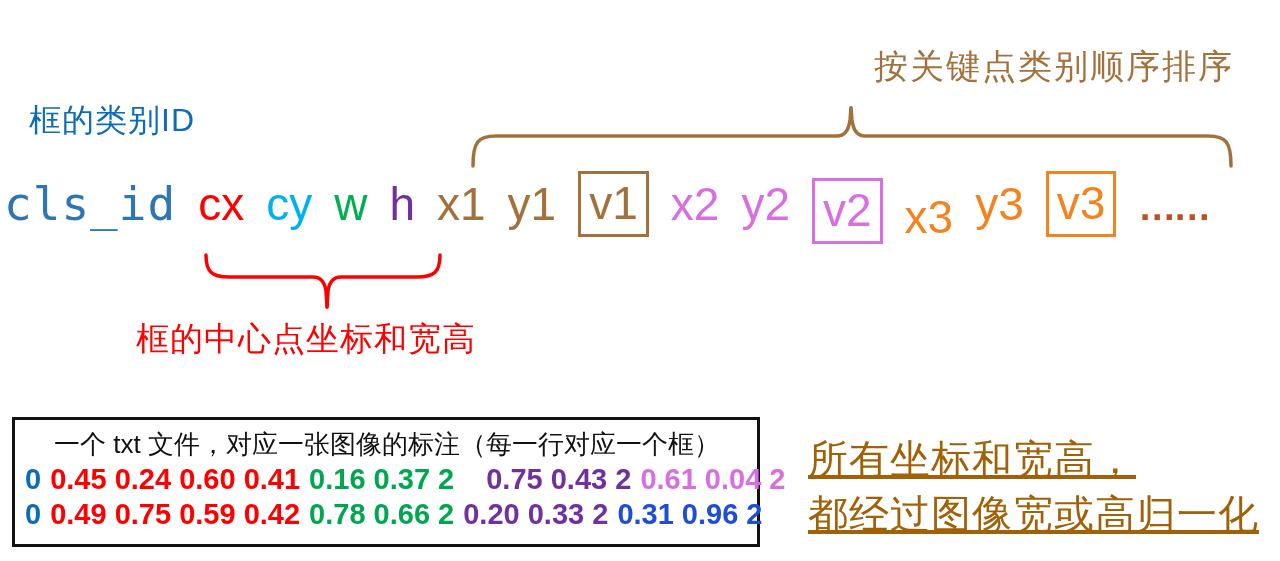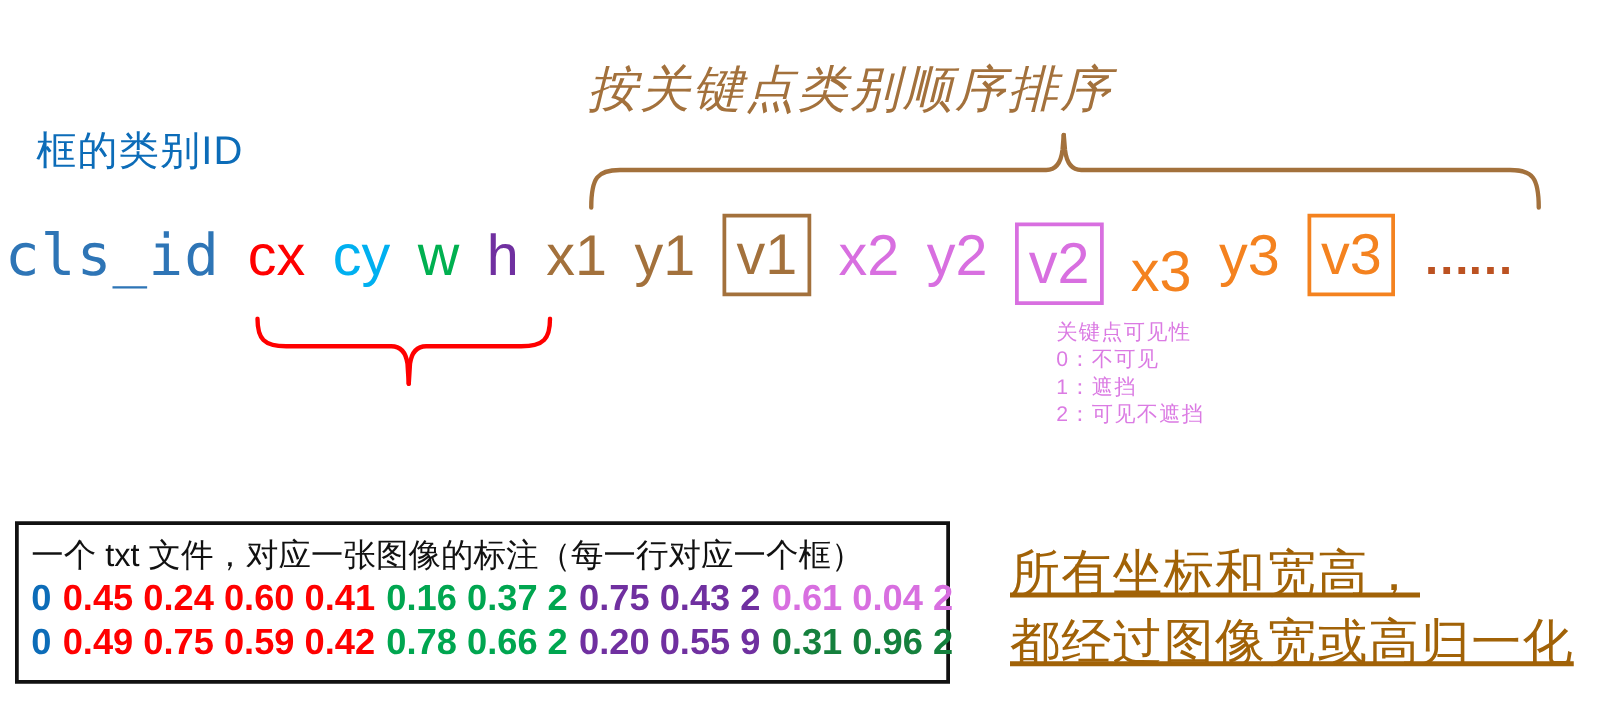--- a/index.html
+++ b/index.html
@@ -1,35 +1,35 @@
 <!DOCTYPE html>
 <html><head>
 <meta charset="utf-8">
 <style>
   html,body{margin:0;padding:0;background:#ffffff;}
   body{font-family:"Liberation Sans","DejaVu Sans",sans-serif;}
   .canvas{position:relative;width:1280px;height:561px;background:#ffffff;overflow:hidden;}
 
   .left-label{position:absolute;left:13px;top:99px;font-size:32px;letter-spacing:1px;}
-  .top-label{position:absolute;left:470px;top:44px;width:764px;text-align:left;font-size:40px;letter-spacing:2px;font-style:italic;}
+  .top-label{position:absolute;left:470px;top:44px;width:764px;text-align:right;font-size:34px;letter-spacing:2px;}
 
   .brace{position:absolute;}
   .brace path{fill:none;stroke-width:3.5;stroke-linecap:round;stroke-linejoin:round;}
 
   .format-row{position:absolute;left:4px;top:170px;height:68px;display:flex;align-items:center;gap:22px;font-size:46px;text-align:center;}
   .tok{line-height:1;}
   .tok.mono{font-family:"DejaVu Sans Mono","Liberation Mono",monospace;letter-spacing:1px;}
   .tok.boxed{border:3px solid;padding:6px 8px 8px 8px;line-height:1;}
   .tok.dots{font-size:38px;font-weight:bold;letter-spacing:-3px;padding-top:6px;}
 
   .center-label{position:absolute;left:136px;top:317px;font-size:33px;letter-spacing:1px;}
 
   .vis-note{position:absolute;left:845px;top:255px;font-size:17px;line-height:22px;letter-spacing:1px;}
 
-  .sample-box{position:absolute;left:12px;top:417px;width:748px;height:130px;border:3px solid #111;box-sizing:border-box;padding:6px 8px 0 10px;}
+  .sample-box{position:absolute;left:12px;top:417px;width:748px;height:130px;border:3px solid #111;box-sizing:border-box;padding:6px 8px 0 10px;text-align:center;}
   .sample-title{font-size:26px;color:#111;line-height:36px;white-space:nowrap;}
   .sample-row{font-size:29px;font-weight:bold;line-height:35px;white-space:nowrap;}
   .sample-row .seg{margin-right:9px;}
 
   .note-right{position:absolute;left:808px;top:432px;font-size:40px;line-height:55px;color:#a16207;letter-spacing:1px;text-decoration:underline;}
 </style>
 </head>
 <body>
 
 <div class="canvas">
@@ -59,33 +59,28 @@
       <span class="tok" style="color: rgb(244, 130, 31);">y3</span>
       <span class="tok boxed" style="color: rgb(244, 130, 31); border-color: rgb(244, 130, 31);">v3</span>
       <span class="tok dots" style="color: rgb(188, 82, 33);">……</span>
     </div>
 
   <svg class="brace" style="left:203px;top:253px" width="240" height="58" viewBox="0 0 240 58">
     <path d="M3,2 C3,18 8,24 26,24 L110,24 Q121,24 123,38 L124,54" stroke="#FF0000"></path>
     <path d="M124,54 L125,38 Q127,24 138,24 L214,24 C232,24 237,18 237,2" stroke="#FF0000"></path>
   </svg>
 
+  <div class="center-label" style="color: rgb(255, 0, 0);">框的中心点坐标和宽高</div>
 
-  <div class="vis-note" style="color: rgb(219, 123, 227);">
-      <div>关键点可见性</div>
-      <div>0：不可见</div>
-      <div>1：遮挡</div>
-      <div>2：可见不遮挡</div>
-    </div>
 
   <div class="sample-box">
     <div class="sample-title">一个 txt 文件，对应一张图像的标注（每一行对应一个框）</div>
     <div>
-        <div class="sample-row"><span class="seg" style="color: rgb(12, 108, 184);">0</span><span class="seg" style="color: rgb(255, 0, 0);">0.45 0.24 0.60 0.41</span><span class="seg" style="color: rgb(0, 166, 80);">0.16 0.37 2</span><span class="seg" style="color: rgb(112, 48, 160);">0.75 0.43 2</span><span class="seg" style="color: rgb(216, 111, 224);">0.61 0.04 2</span></div>
-        <div class="sample-row"><span class="seg" style="color: rgb(12, 108, 184);">0</span><span class="seg" style="color: rgb(255, 0, 0);">0.49 0.75 0.59 0.42</span><span class="seg" style="color: rgb(0, 166, 80);">0.78 0.66 2</span><span class="seg" style="color: rgb(112, 48, 160);">0.20 0.55 9</span><span class="seg" style="color: #15803d;">0.31 0.96 2</span></div>
+        <div class="sample-row"><span class="seg" style="color: rgb(12, 108, 184);">0</span><span class="seg" style="color: rgb(255, 0, 0);">0.45 0.24 0.60 0.41</span><span class="seg" style="color: rgb(0, 166, 80);">0.16 0.37 2</span><span class="seg" style="color: rgb(112, 48, 160); margin-left: 23px;">0.75 0.43 2</span><span class="seg" style="color: rgb(216, 111, 224);">0.61 0.04 2</span></div>
+        <div class="sample-row"><span class="seg" style="color: rgb(12, 108, 184);">0</span><span class="seg" style="color: rgb(255, 0, 0);">0.49 0.75 0.59 0.42</span><span class="seg" style="color: rgb(0, 166, 80);">0.78 0.66 2</span><span class="seg" style="color: rgb(112, 48, 160);">0.20 0.33 2</span><span class="seg" style="color: #1d4ed8;">0.31 0.96 2</span></div>
       </div>
   </div>
 
   <div class="note-right">
     <div>所有坐标和宽高，</div>
     <div>都经过图像宽或高归一化</div>
   </div>
 
 </div>
 

